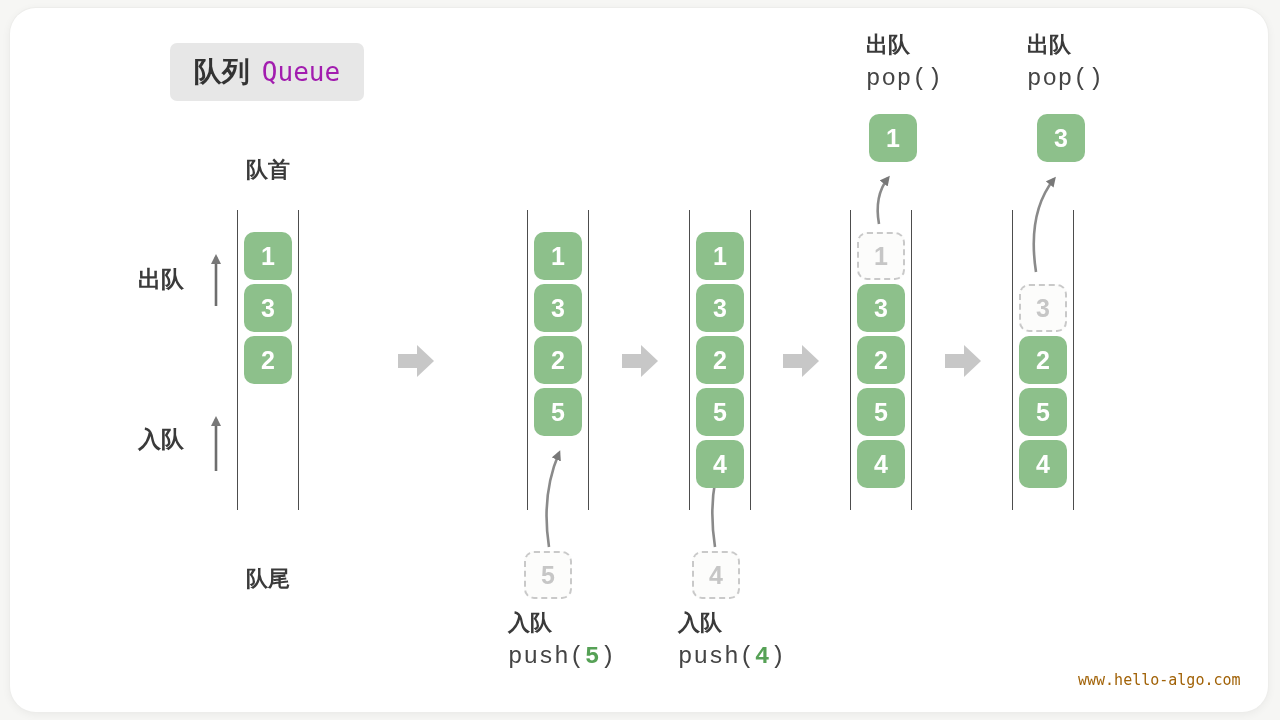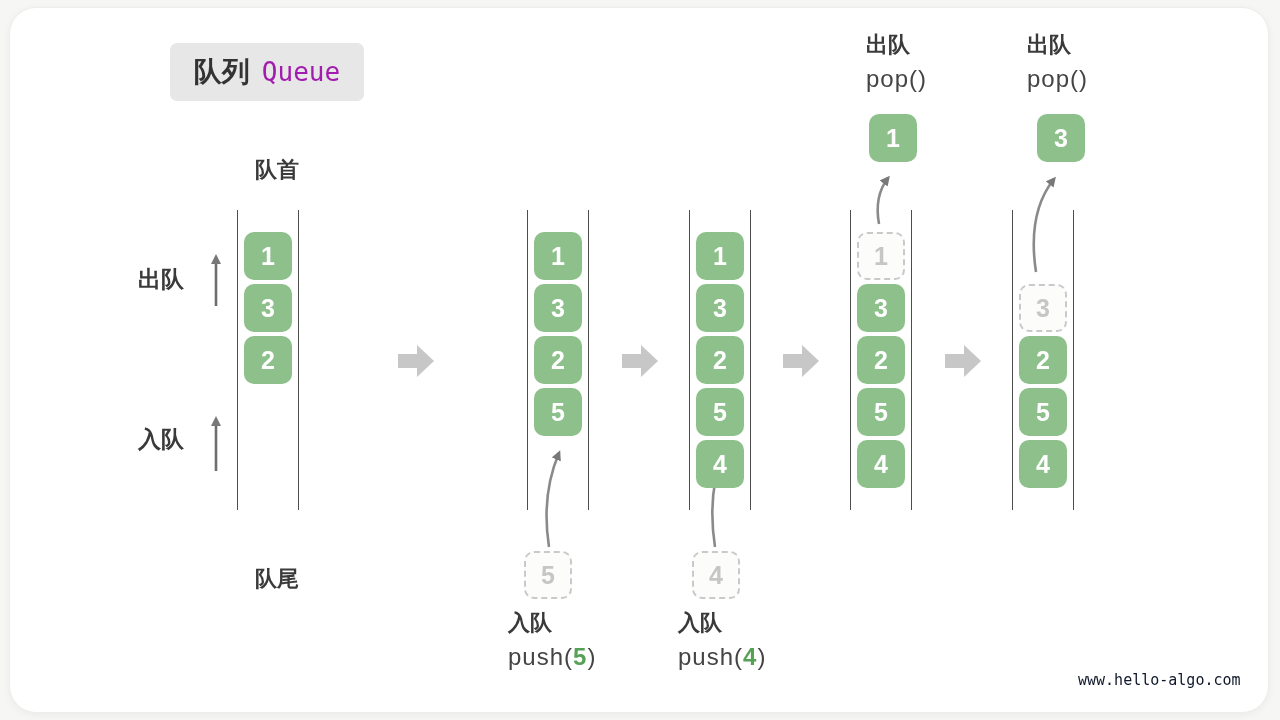--- a/index.html
+++ b/index.html
@@ -6,37 +6,37 @@
   .stage{position:relative;width:1280px;height:720px;overflow:hidden;
          font-family:"Liberation Sans",sans-serif;color:#3a3a3a;}
   .card{position:absolute;left:10px;top:8px;width:1258px;height:704px;
         background:#ffffff;border-radius:26px;
         box-shadow:0 0 0 1px #ededeb,0 2px 10px rgba(0,0,0,.06);}
   .title-box{position:absolute;left:170px;top:43px;width:194px;height:58px;
              background:#e7e7e7;border-radius:7px;display:flex;align-items:center;
              justify-content:center;gap:12px;}
   .title-zh{font-size:28px;font-weight:700;color:#333;}
   .title-en{font-family:"DejaVu Sans Mono",monospace;font-size:26px;color:#a21caf;}
-  .col-label{position:absolute;width:62px;text-align:right;font-size:22px;
+  .col-label{position:absolute;width:62px;text-align:center;font-size:22px;
              font-weight:700;color:#3a3a3a;}
   .side-label{position:absolute;font-size:23px;font-weight:700;color:#3a3a3a;}
   .queue-col{position:absolute;top:210px;width:62px;height:300px;box-sizing:border-box;
              border-left:1.6px solid #4d4d4d;border-right:1.6px solid #4d4d4d;}
   .qbox{position:absolute;width:48px;height:48px;box-sizing:border-box;border-radius:10px;
         background:#8dc08b;color:#ffffff;font-size:25px;font-weight:600;
         display:flex;align-items:center;justify-content:center;}
   .qbox.dashed{background:#fcfcfb;border:2.4px dashed #c9c9c9;color:#c6c6c6;}
   .anno{position:absolute;line-height:1;}
   .anno .zh{font-size:22px;font-weight:600;color:#3a3a3a;}
-  .anno .code{font-family:Liberation Sans, sans-serif;font-size:24px;color:#444;
+  .anno .code{font-family:Liberation Mono, monospace;font-size:24px;color:#444;
               margin-top:11px;letter-spacing:1px;text-align:center;}
   .anno .arg{color:#56a156;font-weight:700;}
   .arrows{position:absolute;left:0;top:0;pointer-events:none;}
   .watermark{position:absolute;left:1078px;top:671px;
-             font-family:"DejaVu Sans Mono",monospace;font-size:15px;color:#0f172a;}
+             font-family:"DejaVu Sans Mono",monospace;font-size:15px;color:#a16207;}
 </style>
 </head>
 <body>
 
 <div class="stage">
   <div class="card"></div>
 
   <div class="title-box">
     <span class="title-zh">队列</span>
     <span class="title-en">Queue</span>

